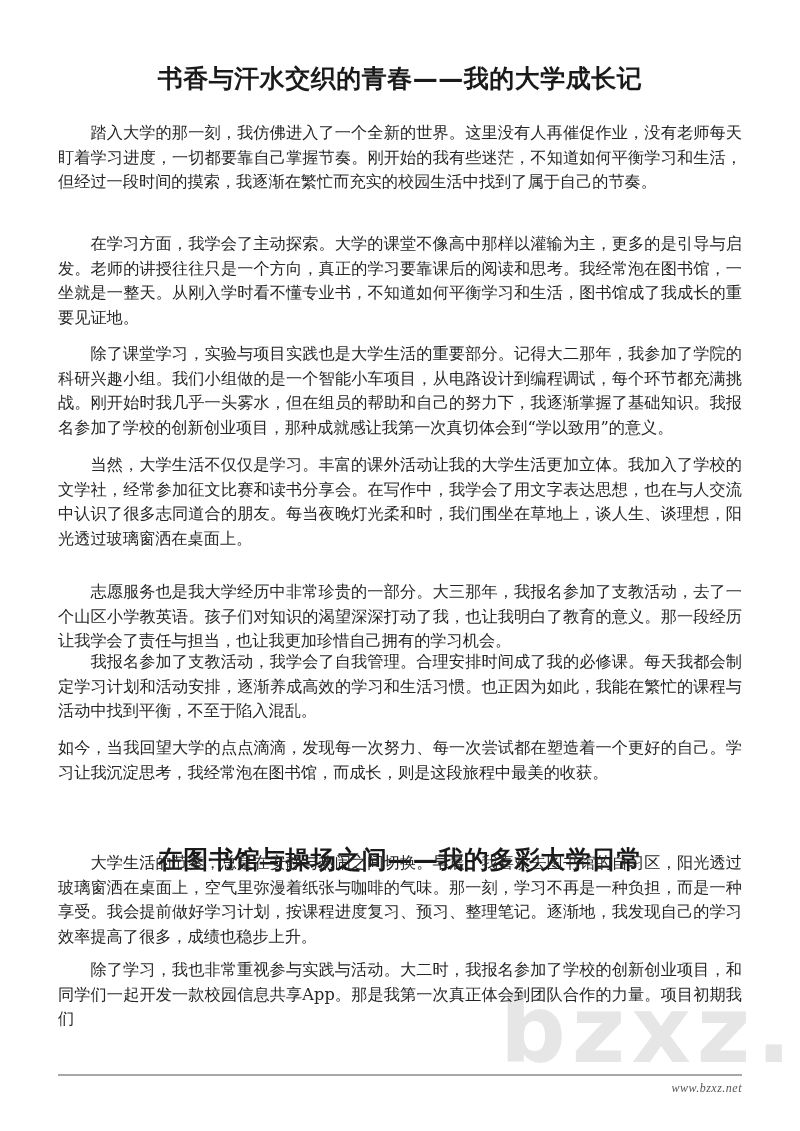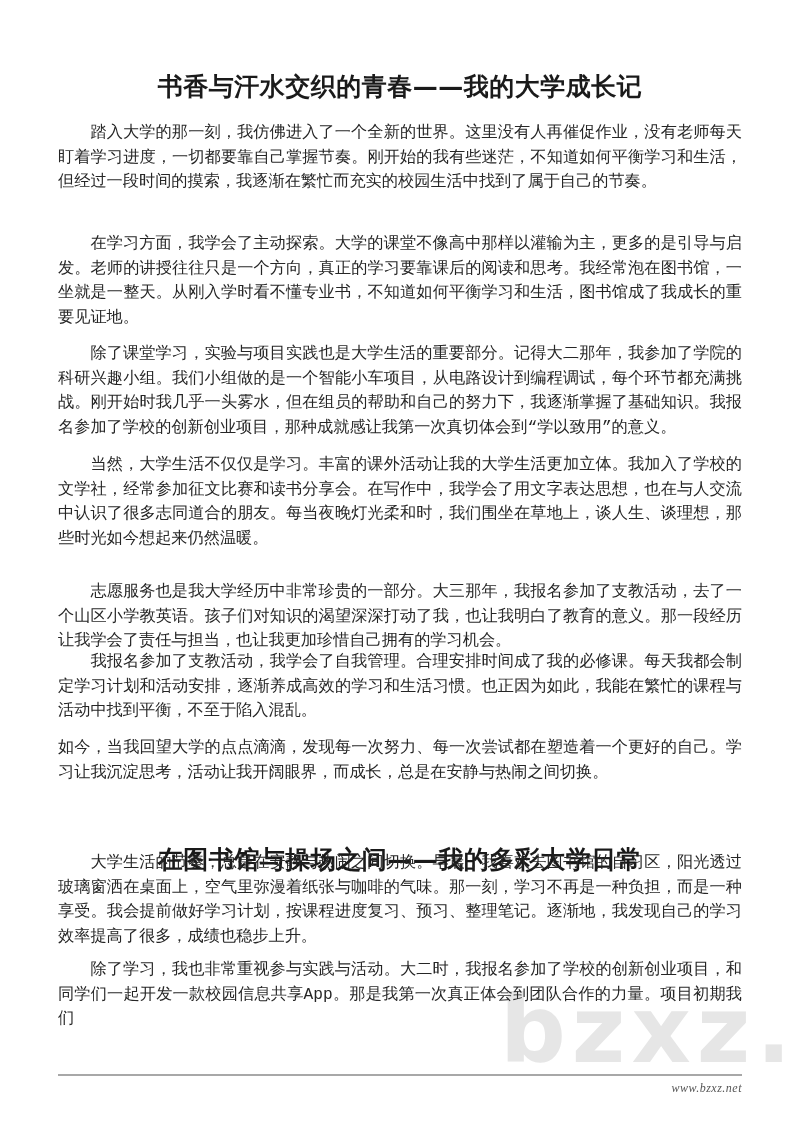--- a/index.html
+++ b/index.html
@@ -5,27 +5,26 @@
     html, body { margin: 0; padding: 0; }
     body {
       width: 800px; height: 1131px; background: #ffffff; position: relative; overflow: hidden;
       font-family: "DejaVu Serif", "Liberation Serif", serif; color: #222;
     }
     .page { position: absolute; left: 58px; top: 0; width: 684px; }
     .section-title {
       text-align: center; font-family: "DejaVu Sans", "Liberation Sans", sans-serif;
       font-size: 25px; font-weight: bold; color: #1a1a1a; margin: 0; letter-spacing: 0.5px;
     }
-    .title-1 { position: absolute; top: 62px; left: 0; width: 684px; margin-top: 8px; }
+    .title-1 { position: absolute; top: 62px; left: 0; width: 684px; }
     .title-2 { position: absolute; top: 843px; left: 0; width: 684px; }
     .para {
       position: absolute; left: 0; width: 684px; margin: 0;
       font-size: 16.2px; line-height: 24.5px; text-indent: 2em; text-align: justify;
       color: #262626;
-      font-family: Liberation Mono, monospace;
     }
     .para.noindent { text-indent: 0; }
     .watermark {
       position: absolute; left: 500px; top: 985px; font-family: "DejaVu Sans", sans-serif;
       font-weight: bold; font-size: 92px; color: #e6e6e6; letter-spacing: 6px; z-index: 0;
       line-height: 1; user-select: none;
     }
     .content { position: relative; z-index: 1; }
     .footer-rule { position: absolute; left: 58px; top: 1074px; width: 684px; height: 2px; background: #a8a8a8; }
     .footer-url {
@@ -37,24 +36,24 @@
 <body>
 
 <div class="watermark">bzxz.net</div>
 
 <div class="page content">
   <h1 class="section-title title-1">书香与汗水交织的青春——我的大学成长记</h1>
 
   <p class="para" style="top:121px">踏入大学的那一刻，我仿佛进入了一个全新的世界。这里没有人再催促作业，没有老师每天盯着学习进度，一切都要靠自己掌握节奏。刚开始的我有些迷茫，不知道如何平衡学习和生活，但经过一段时间的摸索，我逐渐在繁忙而充实的校园生活中找到了属于自己的节奏。</p>
   <p class="para" style="top:232px">在学习方面，我学会了主动探索。大学的课堂不像高中那样以灌输为主，更多的是引导与启发。老师的讲授往往只是一个方向，真正的学习要靠课后的阅读和思考。我经常泡在图书馆，一坐就是一整天。从刚入学时看不懂专业书，不知道如何平衡学习和生活，图书馆成了我成长的重要见证地。</p>
   <p class="para" style="top:342px">除了课堂学习，实验与项目实践也是大学生活的重要部分。记得大二那年，我参加了学院的科研兴趣小组。我们小组做的是一个智能小车项目，从电路设计到编程调试，每个环节都充满挑战。刚开始时我几乎一头雾水，但在组员的帮助和自己的努力下，我逐渐掌握了基础知识。我报名参加了学校的创新创业项目，那种成就感让我第一次真切体会到“学以致用”的意义。</p>
-  <p class="para" style="top:453px">当然，大学生活不仅仅是学习。丰富的课外活动让我的大学生活更加立体。我加入了学校的文学社，经常参加征文比赛和读书分享会。在写作中，我学会了用文字表达思想，也在与人交流中认识了很多志同道合的朋友。每当夜晚灯光柔和时，我们围坐在草地上，谈人生、谈理想，那些时光如今想起来仍然温暖。</p>
+  <p class="para" style="top:453px">当然，大学生活不仅仅是学习。丰富的课外活动让我的大学生活更加立体。我加入了学校的文学社，经常参加征文比赛和读书分享会。在写作中，我学会了用文字表达思想，也在与人交流中认识了很多志同道合的朋友。每当夜晚灯光柔和时，我们围坐在草地上，谈人生、谈理想，阳光透过玻璃窗洒在桌面上。</p>
   <p class="para" style="top:580px">志愿服务也是我大学经历中非常珍贵的一部分。大三那年，我报名参加了支教活动，去了一个山区小学教英语。孩子们对知识的渴望深深打动了我，也让我明白了教育的意义。那一段经历让我学会了责任与担当，也让我更加珍惜自己拥有的学习机会。</p>
   <p class="para" style="top:650px">我报名参加了支教活动，我学会了自我管理。合理安排时间成了我的必修课。每天我都会制定学习计划和活动安排，逐渐养成高效的学习和生活习惯。也正因为如此，我能在繁忙的课程与活动中找到平衡，不至于陷入混乱。</p>
-  <p class="para noindent" style="top:736px">如今，当我回望大学的点点滴滴，发现每一次努力、每一次尝试都在塑造着一个更好的自己。学习让我沉淀思考，活动让我开阔眼界，而成长，总是在安静与热闹之间切换。</p>
+  <p class="para noindent" style="top:736px">如今，当我回望大学的点点滴滴，发现每一次努力、每一次尝试都在塑造着一个更好的自己。学习让我沉淀思考，我经常泡在图书馆，而成长，则是这段旅程中最美的收获。</p>
 
   <h1 class="section-title title-2">在图书馆与操场之间——我的多彩大学日常</h1>
 
   <p class="para" style="top:851px">大学生活的节奏，总是在安静与热闹之间切换。早晨，我喜欢去图书馆的自习区，阳光透过玻璃窗洒在桌面上，空气里弥漫着纸张与咖啡的气味。那一刻，学习不再是一种负担，而是一种享受。我会提前做好学习计划，按课程进度复习、预习、整理笔记。逐渐地，我发现自己的学习效率提高了很多，成绩也稳步上升。</p>
   <p class="para" style="top:958px">除了学习，我也非常重视参与实践与活动。大二时，我报名参加了学校的创新创业项目，和同学们一起开发一款校园信息共享App。那是我第一次真正体会到团队合作的力量。项目初期我们</p>
 </div>
 
 <div class="footer-rule"></div>
 <div class="footer-url">www.bzxz.net</div>
 

